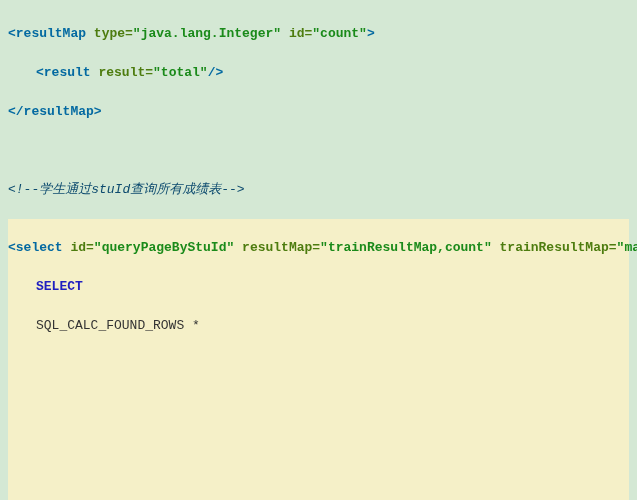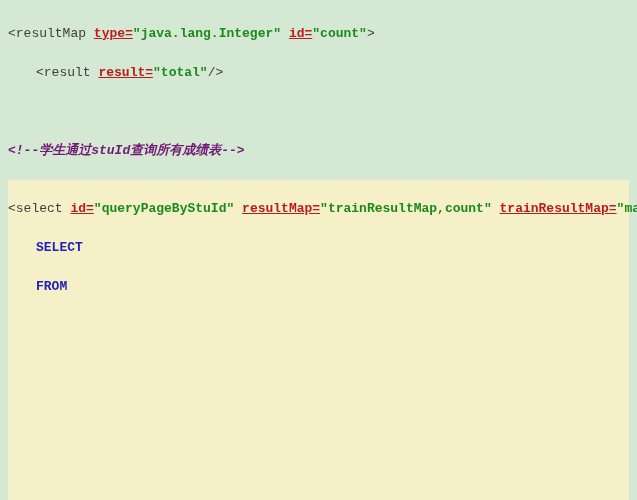--- a/index.html
+++ b/index.html
@@ -12,41 +12,42 @@
     background: #d4e8d4;
     width: 637px;
   }
   .code-block {
     padding: 4px 8px;
     white-space: pre;
     overflow: hidden;
   }
   .line { display: block; min-height: 1.5em; }
   .indent1 { padding-left: 28px; }
-  .tag { color: #404040; font-weight: normal; }
-  .attr-name { color: #b91c1c; font-weight: bold; text-decoration: underline; }
+  .tag { color: #0369a1; font-weight: bold; }
+  .attr-name { color: #4d7c0f; font-weight: bold; }
   .attr-val { color: #1a8a1a; font-weight: bold; }
   .keyword { color: #2020c0; font-weight: bold; text-align: right; }
   .text { color: #333; }
-  .comment { color: #701a75; font-style: italic; font-weight: bold; }
+  .comment { color: #0c4a6e; font-style: italic; }
   .block-yellow { background: #f5f0c8; }
   .block-yellow .line { background: #f5f0c8; }
 </style>
 </head>
 <body>
 
 <div class="code-block">
 <span class="line"><span class="tag">&lt;resultMap </span><span class="attr-name">type=</span><span class="attr-val">"java.lang.Integer"</span><span> </span><span class="attr-name">id=</span><span class="attr-val">"count"</span><span class="tag">&gt;</span></span>
 <span class="line indent1"><span class="tag">&lt;result </span><span class="attr-name">result=</span><span class="attr-val">"total"</span><span class="tag">/&gt;</span></span>
+<span class="line"><span class="tag">&lt;/resultMap&gt;</span></span>
 <span class="line"></span>
 <span class="line"><span class="comment">&lt;!--学生通过stuId查询所有成绩表--&gt;</span></span>
 <div class="block-yellow">
 <span class="line"><span class="tag">&lt;select </span><span class="attr-name">id=</span><span class="attr-val">"queryPageByStuId"</span><span> </span><span class="attr-name">resultMap=</span><span class="attr-val">"trainResultMap,count"</span><span> </span><span class="attr-name">trainResultMap=</span><span class="attr-val">"map"</span></span>
 <span class="line indent1"><span class="keyword">SELECT</span></span>
-<span class="line indent1"><span class="keyword">FROM</span></span>
+<span class="line indent1 text">SQL_CALC_FOUND_ROWS *</span>
 
 
 
 
 
 
 
 
 
 

